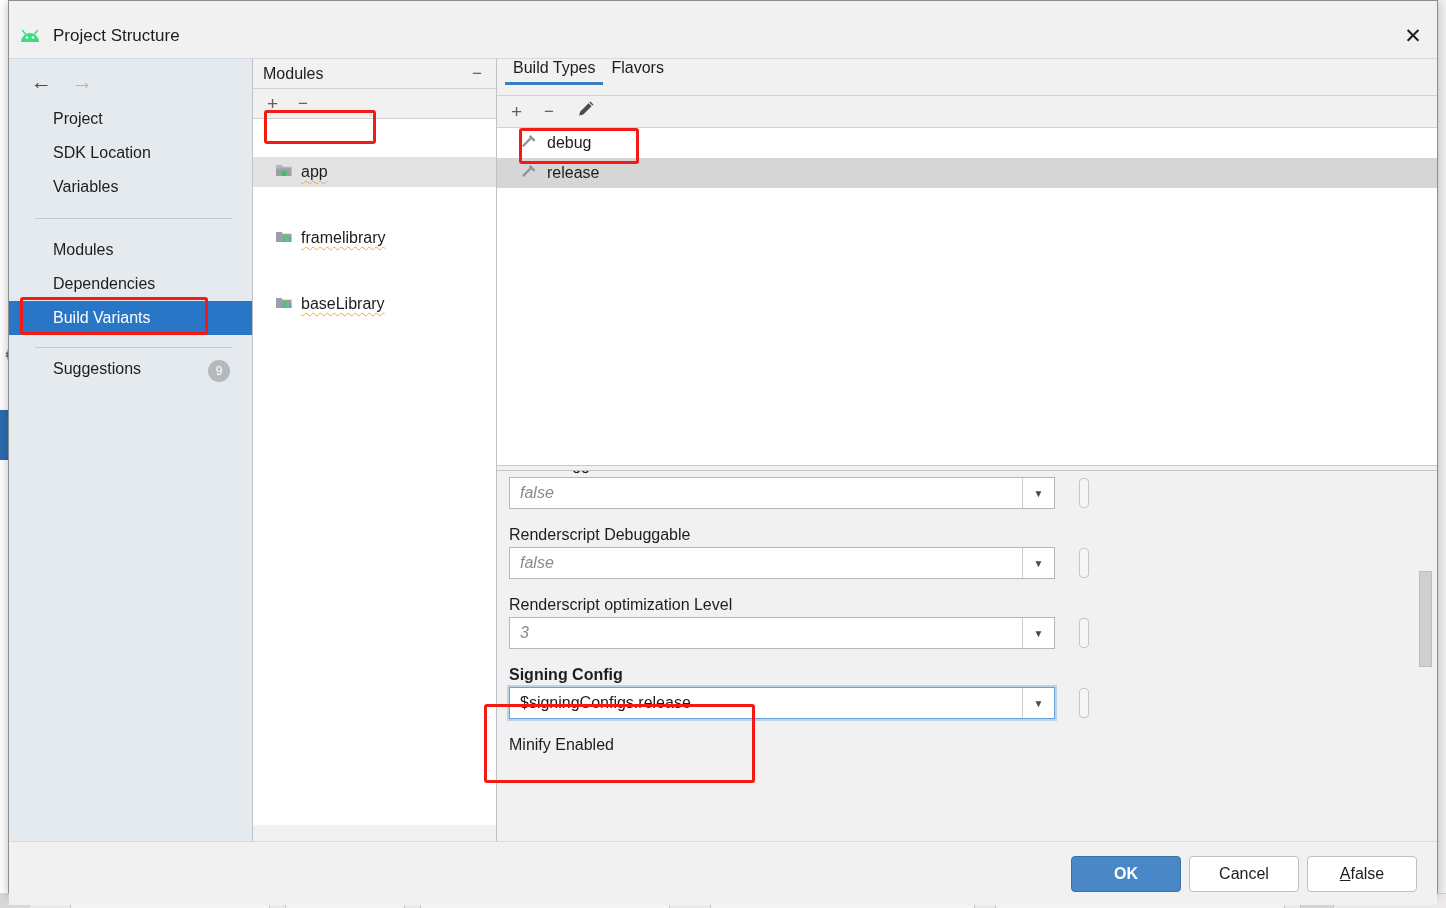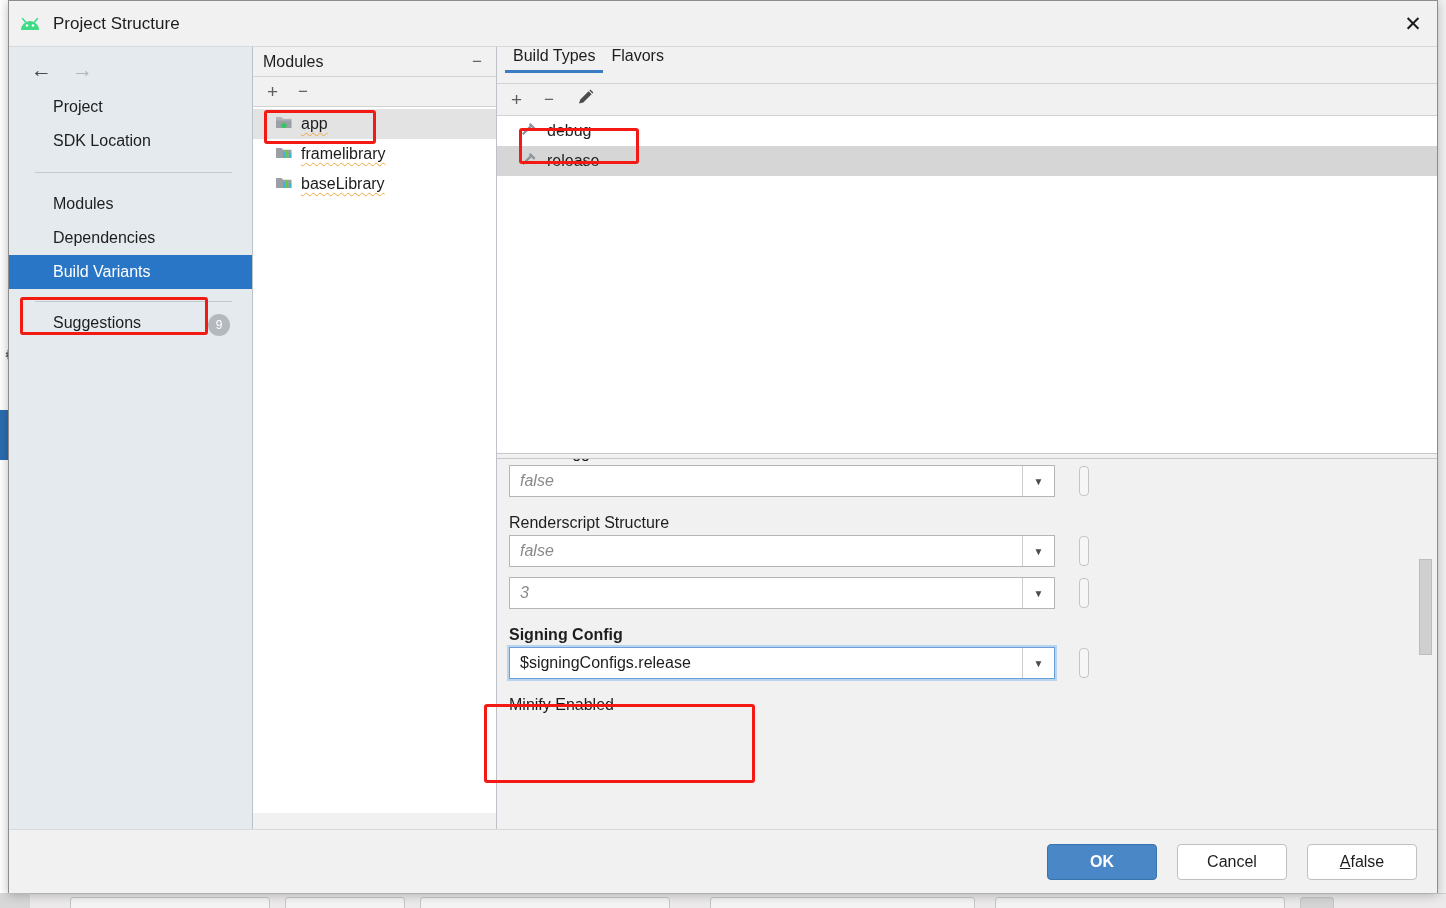--- a/index.html
+++ b/index.html
@@ -24,21 +24,21 @@
   #bg-bottom-strip2 { position: absolute; left: 0; top: 893px; width: 30px; height: 15px; background: #d8d8d8; }
 
   
   #dialog {
     position: absolute; left: 8px; top: 0px; width: 1430px; height: 893px;
     background: #f1f1f1; border: 1px solid #8d8d8d;
     box-shadow: 0 2px 10px rgba(0,0,0,.25);
   }
 
   
-  #titlebar { position: relative; height: 45px; background: #f1f1f1; display: flex; align-items: center; }
+  #titlebar { position: relative; height: 45px; background: #f1f1f1; display: flex; align-items: center; margin-top: 12px; }
   #android-icon { margin-left: 8px; width: 26px; height: 22px; display: flex; align-items: center; justify-content: center; }
   #dialog-title { margin-left: 10px; font-size: 17px; color: #1d1d1d; }
   #close-btn { position: absolute; right: 0; top: 0; width: 48px; height: 45px;
     display: flex; align-items: center; justify-content: center; font-size: 21px; color: #1b1b1b; cursor: pointer; }
 
   
   #dlg-body { position: relative; height: 783px; display: flex; }
 
   
   #leftnav { width: 244px; background: #e5eaee; border-right: 1px solid #bcc2c7;
@@ -61,21 +61,21 @@
   #modules-panel { width: 244px; background: #f1f1f1; border-right: 1px solid #bcc2c7;
     border-top: 1px solid #d6dade; position: relative; }
   #modules-head { height: 30px; display: flex; align-items: center; justify-content: space-between;
     padding: 0 14px 0 10px; border-bottom: 1px solid #d2d2d2; }
   #modules-title { font-size: 16px; color: #1d1d1d; }
   .minus-glyph { color: #5e5e5e; font-size: 17px; line-height: 1; cursor: pointer; }
   .plus-glyph { color: #5e5e5e; font-size: 19px; line-height: 1; cursor: pointer; }
   #modules-toolbar { height: 30px; display: flex; align-items: center; gap: 20px;
     padding-left: 14px; border-bottom: 1px solid #d2d2d2; }
   #modules-list { background: #ffffff; height: 706px; padding-top: 2px; }
-  .module-row { height: 30px; display: flex; align-items: center; padding-left: 22px; cursor: pointer; }
+  .module-row { height: 30px; display: flex; align-items: center; padding-left: 22px; cursor: pointer; margin-top: 36px; }
   .module-row.selected { background: #e3e3e3; }
   .module-label { font-size: 16px; color: #1d1d1d; margin-left: 8px;
     text-decoration: underline wavy #eda93c; text-underline-offset: 3px; text-decoration-thickness: 1px; }
 
   
   #rightpanel { flex: 1; background: #f1f1f1; position: relative; border-top: 1px solid #d6dade; }
   #tabs { height: 36px; display: flex; align-items: flex-start; padding-left: 8px; background: #f1f1f1; }
   .tab { font-size: 16px; color: #1d1d1d; padding: 0 8px 8px 8px; cursor: pointer; position: relative; }
   .tab.active::after { content: ""; position: absolute; left: 0; right: 0; bottom: 0; height: 3px; background: #3a7dc4; }
   #tab-underline-base { height: 1px; background: #d2d2d2; }
@@ -102,21 +102,21 @@
     display: flex; align-items: center; justify-content: center; color: #4c4c4c; font-size: 10px; cursor: pointer; }
   .mini-btn { width: 10px; height: 30px; border: 1px solid #c5c5c5; border-radius: 4px; background: #f6f6f6; cursor: pointer; }
 
   
   #props-scrollbar { position: absolute; right: 5px; top: 4px; width: 13px; height: 355px; }
   #props-thumb { position: absolute; top: 96px; left: 0; width: 13px; height: 96px;
     background: #cfcfcf; border: 1px solid #bdbdbd; cursor: pointer; }
 
   
   #btnbar { height: 64px; background: #f1f1f1; border-top: 1px solid #dadada;
-    display: flex; align-items: center; justify-content: flex-end; gap: 20px; padding-right: 20px; }
+    display: flex; align-items: center; justify-content: flex-end; gap: 8px; padding-right: 20px; }
   .dlgbtn { height: 36px; min-width: 110px; border-radius: 4px; font-size: 16px; cursor: pointer;
     display: flex; align-items: center; justify-content: center; }
   .dlgbtn.primary { background: #4a87c6; color: #ffffff; border: 1px solid #3a72ab; font-weight: bold; }
   .dlgbtn.normal { background: #ffffff; color: #1d1d1d; border: 1px solid #c0c0c0; }
   .mnemonic { text-decoration: underline; }
 
   
   .redbox { position: absolute; border: 3px solid #f41a14; border-radius: 3px; pointer-events: none; }
 </style>
 </head>
@@ -159,20 +159,23 @@
         <span class="nav-arrow enabled">←</span>
         <span class="nav-arrow disabled">→</span>
       </div>
 
       <div class="nav-item">
         <span>Project</span>
       </div>
       <div class="nav-item">
         <span>SDK Location</span>
       </div>
+      <div class="nav-item">
+        <span>Variables</span>
+      </div>
 
       <div id="nav-sep"></div>
 
       <div class="nav-item">
         <span>Modules</span>
       </div>
       <div class="nav-item">
         <span>Dependencies</span>
       </div>
       <div class="nav-item selected">
@@ -286,29 +289,30 @@
 
           <div class="prop-label">Jni Debuggable</div>
           <div class="prop-row">
             <div class="combo">
               <span class="combo-value" title="false">false</span>
               <span class="combo-arrow">▼</span>
             </div>
             <span class="mini-btn"></span>
           </div>
 
-          <div class="prop-label">Renderscript Structure</div>
+          <div class="prop-label">Renderscript Debuggable</div>
           <div class="prop-row">
             <div class="combo">
               <span class="combo-value">false</span>
               <span class="combo-arrow">▼</span>
             </div>
             <span class="mini-btn"></span>
           </div>
 
+          <div class="prop-label">Renderscript optimization Level</div>
           <div class="prop-row">
             <div class="combo">
               <span class="combo-value">3</span>
               <span class="combo-arrow">▼</span>
             </div>
             <span class="mini-btn"></span>
           </div>
 
           <div class="prop-label bold">Signing Config</div>
           <div class="prop-row">

